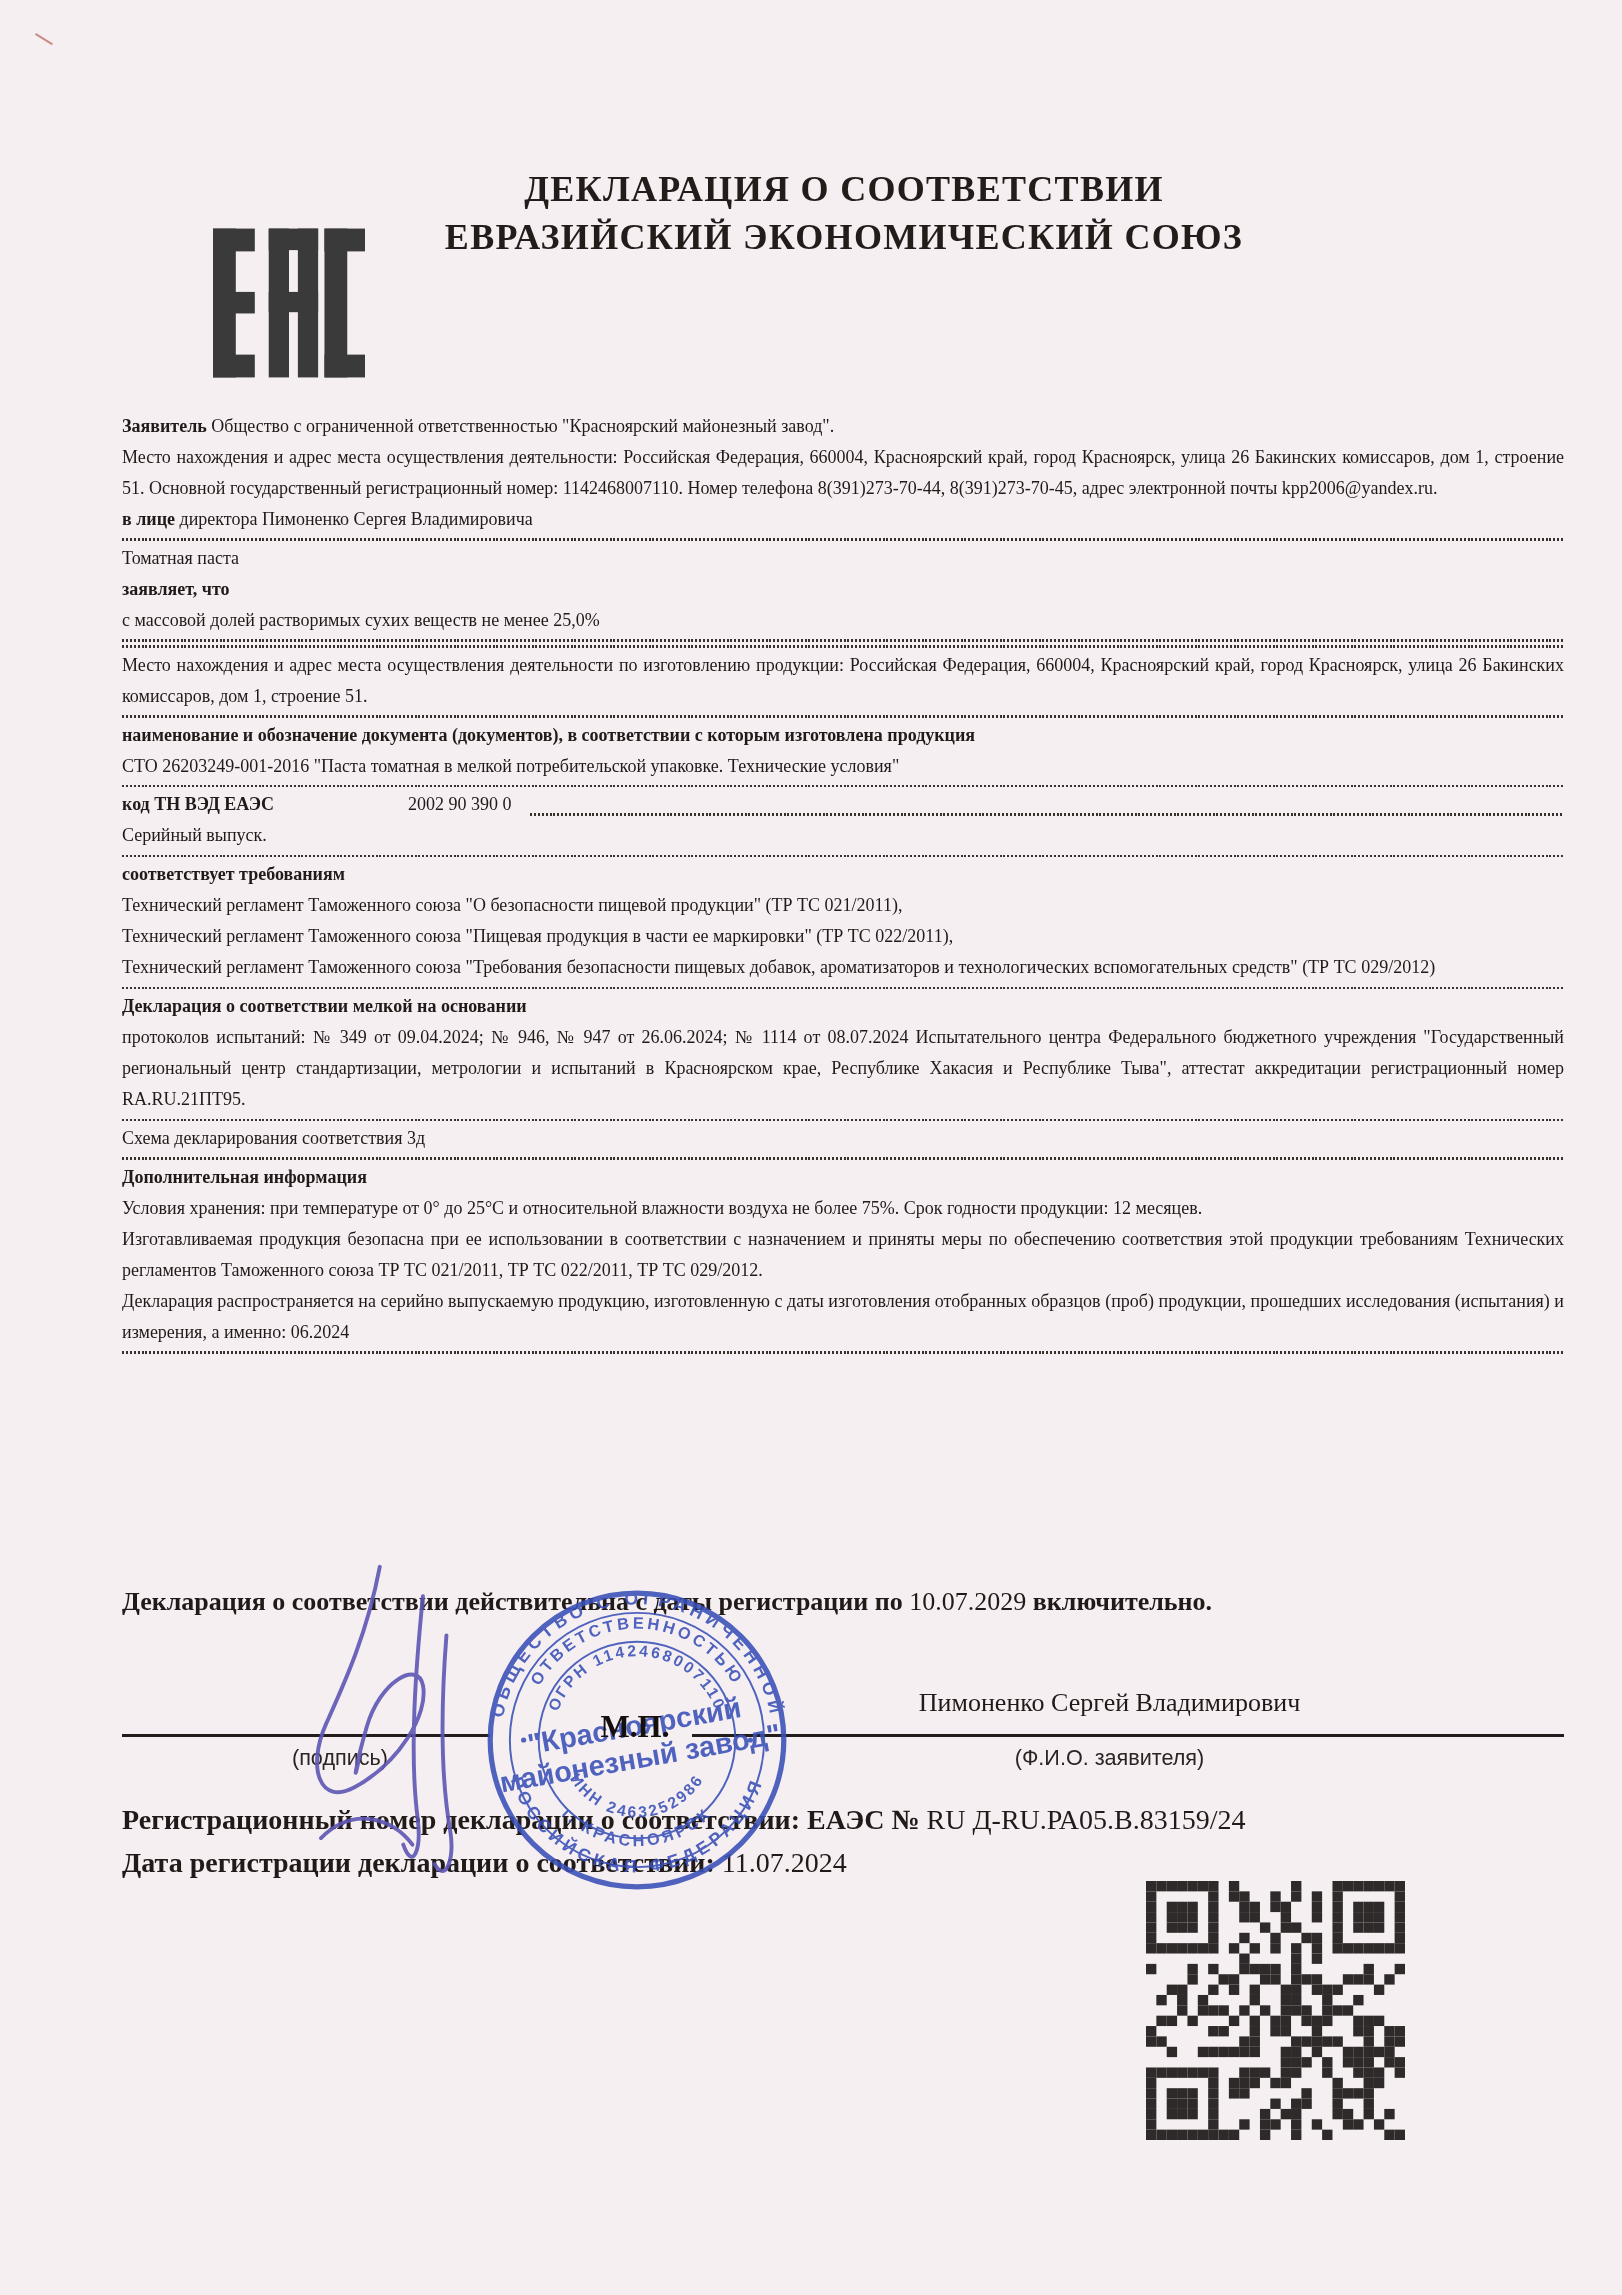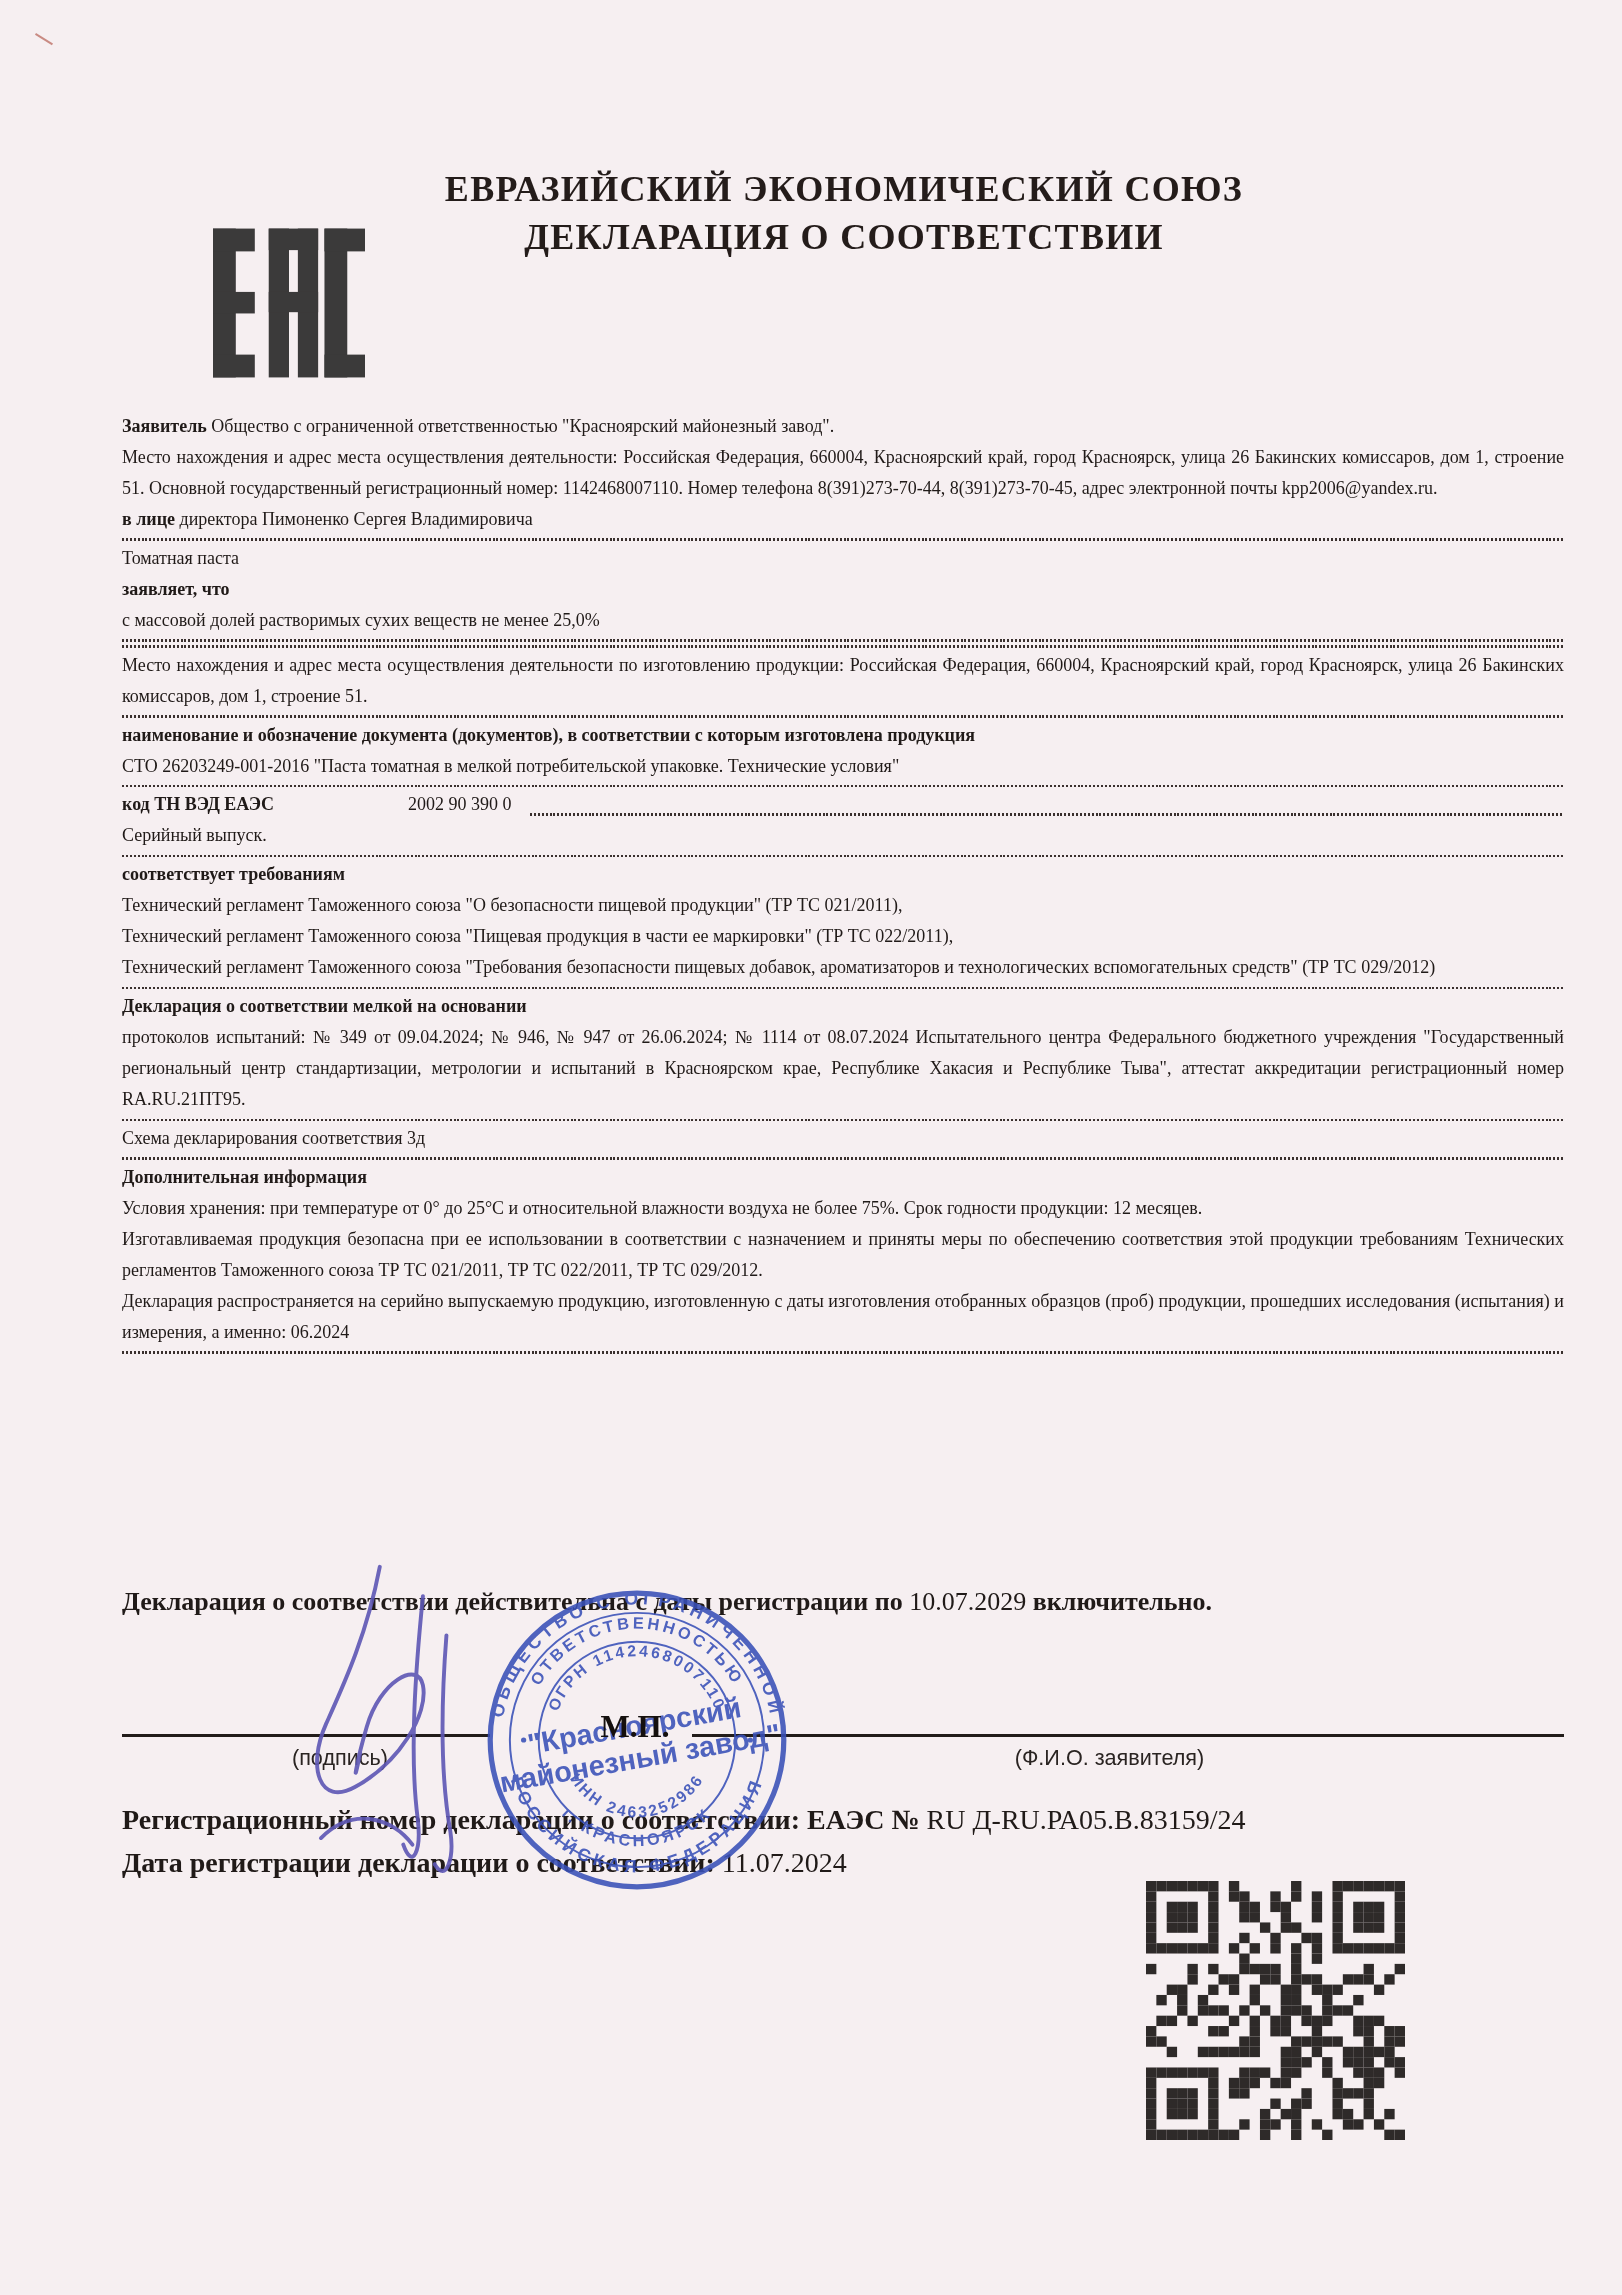--- a/index.html
+++ b/index.html
@@ -80,22 +80,22 @@
         <rect x="88" y="100" width="78" height="32"></rect>
 
         <rect x="176" y="0" width="36" height="235"></rect>
         <rect x="176" y="0" width="64" height="36"></rect>
         <rect x="176" y="199" width="64" height="36"></rect>
       </g>
     </svg>
   </div>
 
   <div class="titles">
+    <div class="title-line">ДЕКЛАРАЦИЯ О СООТВЕТСТВИИ</div>
     <div class="title-line">ЕВРАЗИЙСКИЙ ЭКОНОМИЧЕСКИЙ СОЮЗ</div>
-    <div class="title-line">ДЕКЛАРАЦИЯ О СООТВЕТСТВИИ</div>
   </div>
 
   <div id="body-flow" class="content">
       <div class="row"><span class="b">Заявитель </span><span>Общество с ограниченной ответственностью "Красноярский майонезный завод".</span></div>
       <div class="row"><span>Место нахождения и адрес места осуществления деятельности: Российская Федерация, 660004, Красноярский край, город Красноярск, улица 26 Бакинских комиссаров, дом 1, строение 51. Основной государственный регистрационный номер: 1142468007110. Номер телефона 8(391)273-70-44, 8(391)273-70-45, адрес электронной почты kpp2006@yandex.ru.</span></div>
       <div class="row"><span class="b">в лице </span><span>директора Пимоненко Сергея Владимировича</span></div>
       <div class="sep"></div>
       <div class="row"><span>Томатная паста</span></div>
       <div class="row"><span class="b">заявляет, что</span></div>
       <div class="row"><span>с массовой долей растворимых сухих веществ не менее 25,0%</span></div>
@@ -128,20 +128,21 @@
       <div class="row"><span>Изготавливаемая продукция безопасна при ее использовании в соответствии с назначением и приняты меры по обеспечению соответствия этой продукции требованиям Технических регламентов Таможенного союза ТР ТС 021/2011, ТР ТС 022/2011, ТР ТС 029/2012.</span></div>
       <div class="row"><span>Декларация распространяется на серийно выпускаемую продукцию, изготовленную с даты изготовления отобранных образцов (проб) продукции, прошедших исследования (испытания) и измерения, а именно: 06.2024</span></div>
       <div class="sep"></div>
     </div>
 
   <div id="validity" class="validity"><span class="b">Декларация о соответствии действительна с даты регистрации по </span><span>10.07.2029</span><span class="b"> включительно.</span></div>
 
   <div class="sig-line left"></div>
   <div class="sig-label podpis">(подпись)</div>
   <div class="mp">М.П.</div>
+  <div class="fio-name">Пимоненко Сергей Владимирович</div>
   <div class="sig-line right"></div>
   <div class="sig-label fio">(Ф.И.О. заявителя)</div>
 
   <svg class="sig-scribble" viewBox="0 0 310 560">
     <g fill="none" stroke="#5e57b5" stroke-width="6" stroke-linecap="round" opacity="0.9">
       <path d="M160,15 C140,120 105,195 78,255 C48,322 68,382 122,352 C190,315 235,240 226,196 C218,158 160,190 140,260 C122,322 118,360 130,300"></path>
       <path d="M226,60 C215,170 205,300 218,400 C224,450 210,480 196,440"></path>
       <path d="M262,120 C255,210 252,330 268,420 C274,460 262,500 244,470"></path>
       <path d="M70,430 C120,380 180,400 210,440"></path>
     </g>

